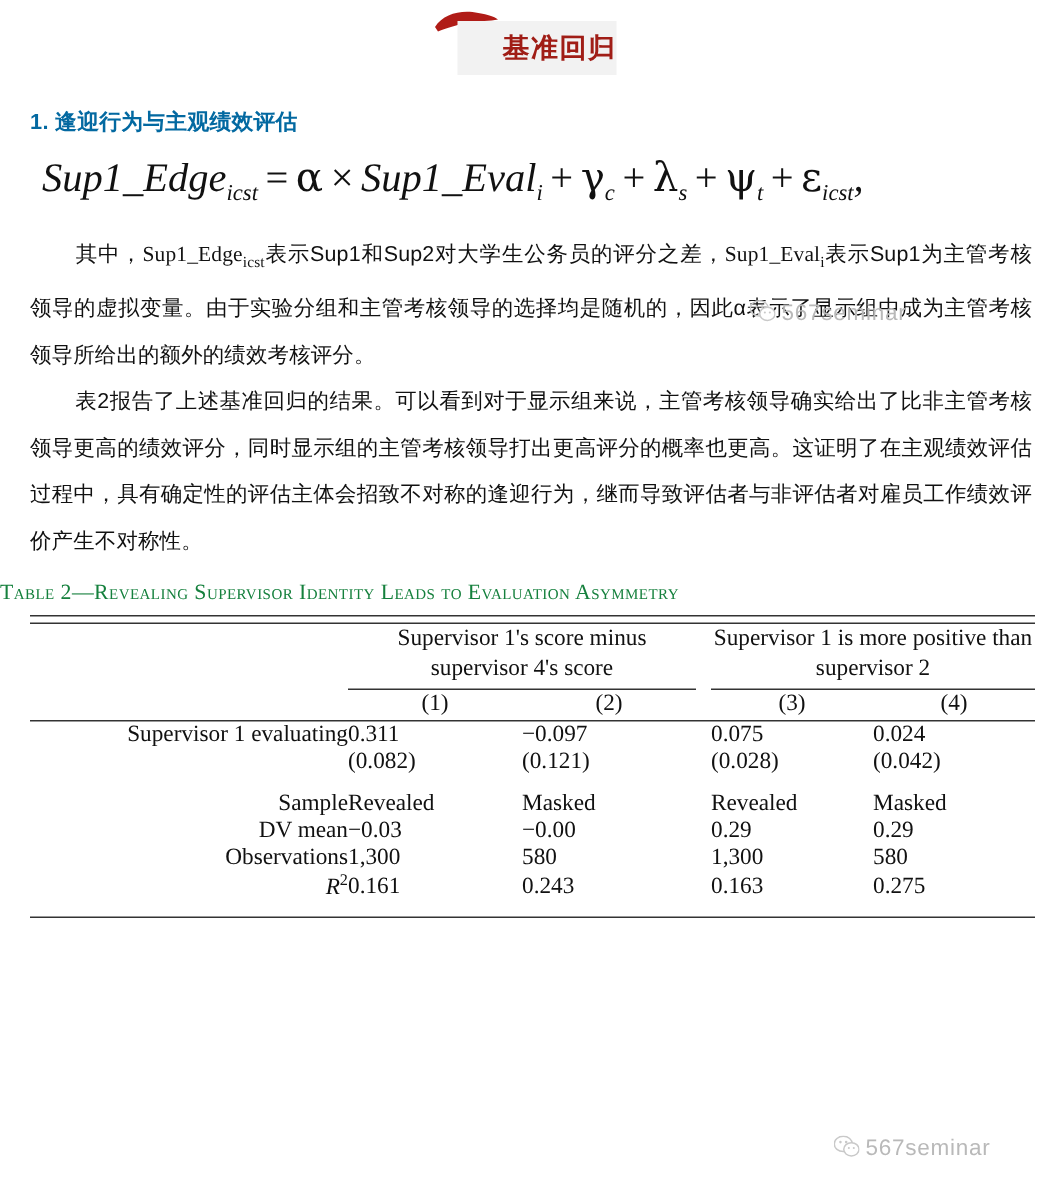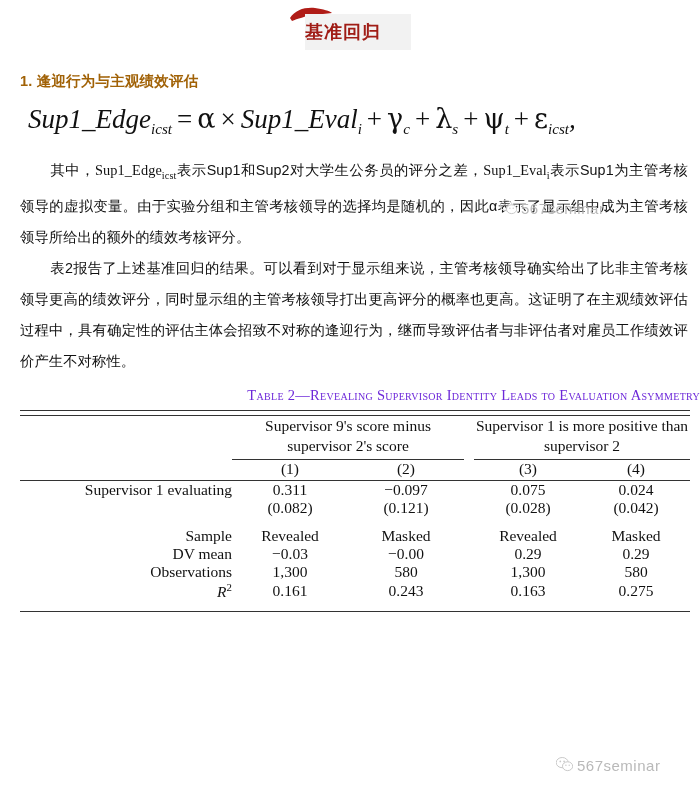--- a/index.html
+++ b/index.html
@@ -21,21 +21,21 @@
   }
   .banner-box {
     position: absolute;
     left: 305px;
     top: 14px;
     width: 106px;
     height: 36px;
     background: #f2f2f2;
     display: flex;
     align-items: center;
-    justify-content: flex-start;
+    justify-content: flex-end;
   }
   .banner-text {
     font-family: "Liberation Sans", sans-serif;
     font-weight: bold;
     font-size: 18px;
     letter-spacing: 1px;
     color: #a01d16;
   }
   .brush {
     position: absolute;
@@ -46,21 +46,21 @@
     pointer-events: none;
   }
 
   
   .article { padding: 0 12px 0 20px; }
 
   .sec-heading {
     font-family: "Liberation Sans", sans-serif;
     font-weight: bold;
     font-size: 14.5px;
-    color: #a16207;
+    color: #0369a1;
     margin: 0 0 6px 0;
     letter-spacing: 0.2px;
   }
   p.body {
     font-family: "Liberation Sans", sans-serif;
     font-size: 14.3px;
     line-height: 31px;
     margin: 0;
     text-align: justify;
     color: #111;
@@ -104,22 +104,22 @@
     white-space: nowrap;
   }
   .wm-formula { left: 500px; top: 200px; }
   .wm-table   { left: 556px; top: 757px; }
 
   
   .table-caption {
     font-family: "Liberation Serif", serif;
     font-size: 14.5px;
     font-variant: small-caps;
-    text-align: right;
-    color: #6d28d9;
+    text-align: left;
+    color: #15803d;
     margin: 10px 0 6px 0;
     letter-spacing: 0.3px;
   }
   table.stat {
     width: 670px;
     margin-left: 20px;
     border-collapse: collapse;
     font-family: "Liberation Serif", serif;
     font-size: 15.5px;
     color: #111;
@@ -150,21 +150,21 @@
   .span-underline td {
     font-size: 0; line-height: 0; height: 4px; padding: 0;
   }
   .span-underline td.ul { border-bottom: 1.2px solid #333; }
   .colnum td {
     text-align: center;
     padding: 3px 0 6px 0;
   }
   .datarow td { padding: 3px 0; }
   .datarow td.lbl { text-align: right; padding-left: 2px; }
-  .datarow td.num { text-align: center; }
+  .datarow td.num { text-align: left; }
   .gap-row td { height: 10px; font-size: 0; line-height: 0; }
   .r2 { font-style: italic; }
   .r2 sup { font-style: normal; font-size: 0.7em; }
 </style>
 </head>
 <body>
 
 <div class="banner-wrap">
   <svg class="brush" viewBox="0 0 44 15">
     <path d="M1 11 C6 3, 16 0, 26 1 C34 2, 41 4, 43 6 C38 7, 30 7, 24 8 C17 9, 8 12, 3 14 Z" fill="#b01c17"></path>
@@ -200,21 +200,21 @@
     <col style="width:108px">
   </colgroup>
 
   <tbody>
       <tr class="rule-top">
     <td colspan="6"></td>
   </tr>
 
   <tr class="span-head">
     <td></td>
-    <td colspan="2">Supervisor 9's score minus supervisor 2's score</td>
+    <td colspan="2">Supervisor 1's score minus supervisor 4's score</td>
     <td></td>
     <td colspan="2">Supervisor 1 is more positive than supervisor 2</td>
   </tr>
 
   <tr class="span-underline">
     <td></td>
     <td class="ul" colspan="2"></td>
     <td></td>
     <td class="ul" colspan="2"></td>
   </tr>

